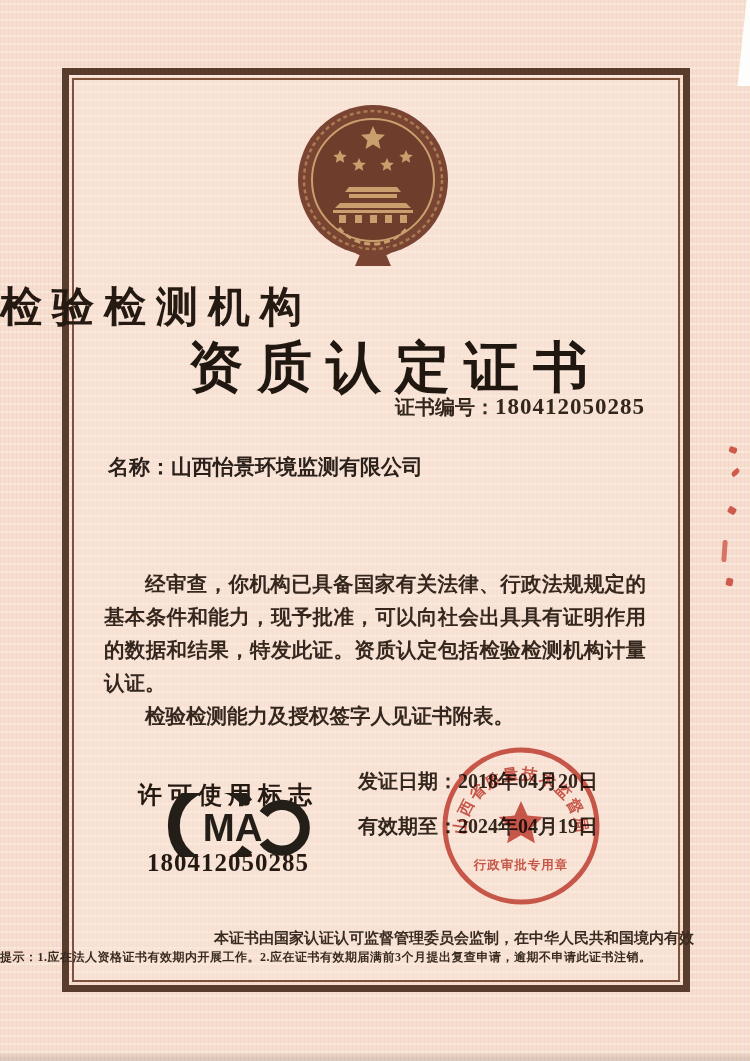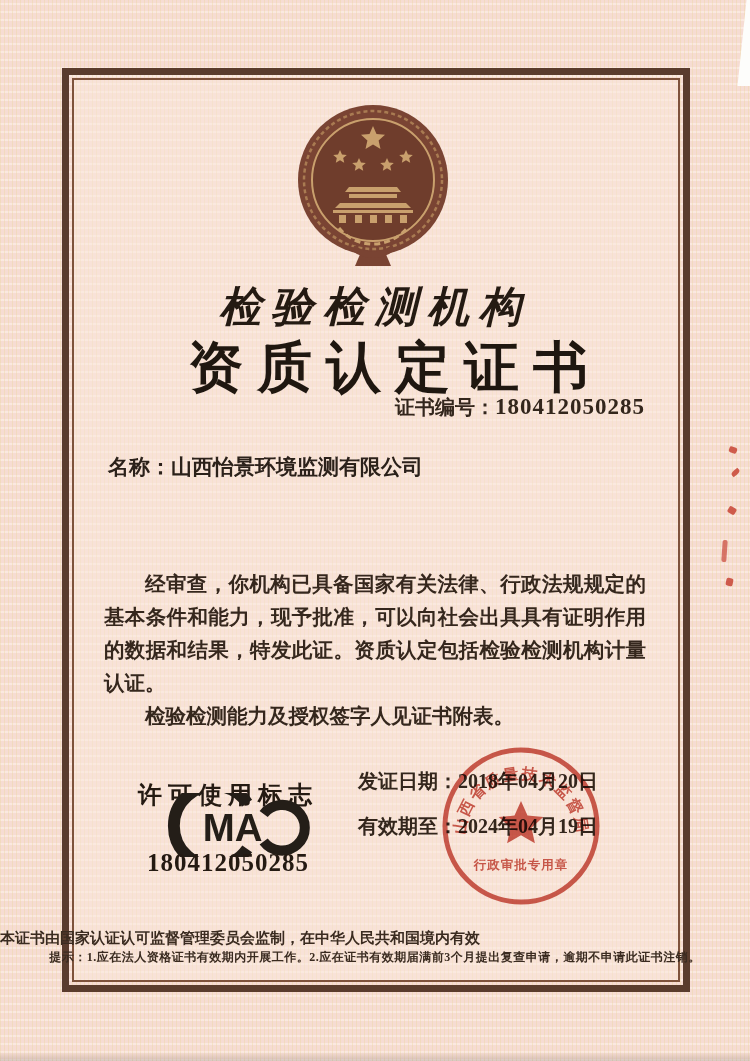--- a/index.html
+++ b/index.html
@@ -19,22 +19,22 @@
     border:7px solid #5a3c2d;
   }
   .frame-inner{
     position:absolute;left:3px;top:3px;right:3px;bottom:3px;
     border:2px solid #7e523b;
     background-color:rgba(250,233,222,.45);
   }
   .abs{position:absolute;}
   .emblem{left:283px;top:100px;width:180px;height:168px;}
   .title1{
-    left:0;top:279px;width:750px;text-align:center;
-    font-size:42px;font-weight:bold;letter-spacing:10px;color:#241a12;font-style:italic;
+    left:0;top:279px;width:750px;text-align:left;
+    font-size:42px;font-weight:bold;letter-spacing:10px;color:#241a12;
   }
   .title2{
     left:0;top:331px;width:750px;text-align:center;
     font-size:55px;font-weight:bold;letter-spacing:14px;color:#1f1710;margin-left:20px;
   }
   .certno{
     left:0;top:394px;width:645px;text-align:right;
     font-size:20px;font-weight:bold;color:#33261c;
   }
   .certno .num{font-size:23px;letter-spacing:1px;}
@@ -49,23 +49,23 @@
   .mark-title{left:118px;top:763px;width:220px;text-align:center;
     font-size:24px;font-weight:bold;letter-spacing:6px;color:#241a12;margin-top:16px;}
   .cma{left:130px;top:793px;width:196px;height:64px;}
   .mark-number{left:108px;top:849px;width:240px;text-align:center;
     font-size:25px;font-weight:bold;letter-spacing:1px;color:#241a12;}
   .issue-row{left:358px;font-size:20px;font-weight:bold;color:#33261c;}
   .issue-date{top:768px;}
   .issue-valid{top:813px;}
   .issue-auth{top:858px;}
   .stamp{left:438px;top:743px;width:166px;height:166px;opacity:.8;mix-blend-mode:multiply;}
-  .footer1{left:0;top:929px;width:694px;text-align:left;
+  .footer1{left:0;top:929px;width:694px;text-align:right;
     font-size:15px;font-weight:bold;color:#3a2b20;}
-  .footer2{left:0;top:949px;width:750px;text-align:center;
+  .footer2{left:0;top:949px;width:750px;text-align:left;
     font-size:12px;font-weight:bold;color:#3a2b20;letter-spacing:.5px;}
   .scan-mark{position:absolute;background:#c43a2b;border-radius:2px;opacity:.8;}
   .m1{left:729px;top:447px;width:8px;height:6px;transform:rotate(20deg);}
   .m2{left:731px;top:470px;width:9px;height:5px;transform:rotate(-40deg);border-radius:50% 0 50% 0;}
   .m3{left:728px;top:507px;width:8px;height:7px;transform:rotate(30deg);}
   .m4{left:722px;top:540px;width:5px;height:22px;opacity:.65;transform:rotate(4deg);}
   .m5{left:726px;top:578px;width:7px;height:8px;transform:rotate(12deg);}
   .corner-sliver{position:absolute;right:0;top:0;width:14px;height:86px;background:#fdfdfb;
     transform:skewX(-6deg) translateX(6px);}
   .scan-shadow{position:absolute;left:0;right:0;bottom:0;height:9px;

